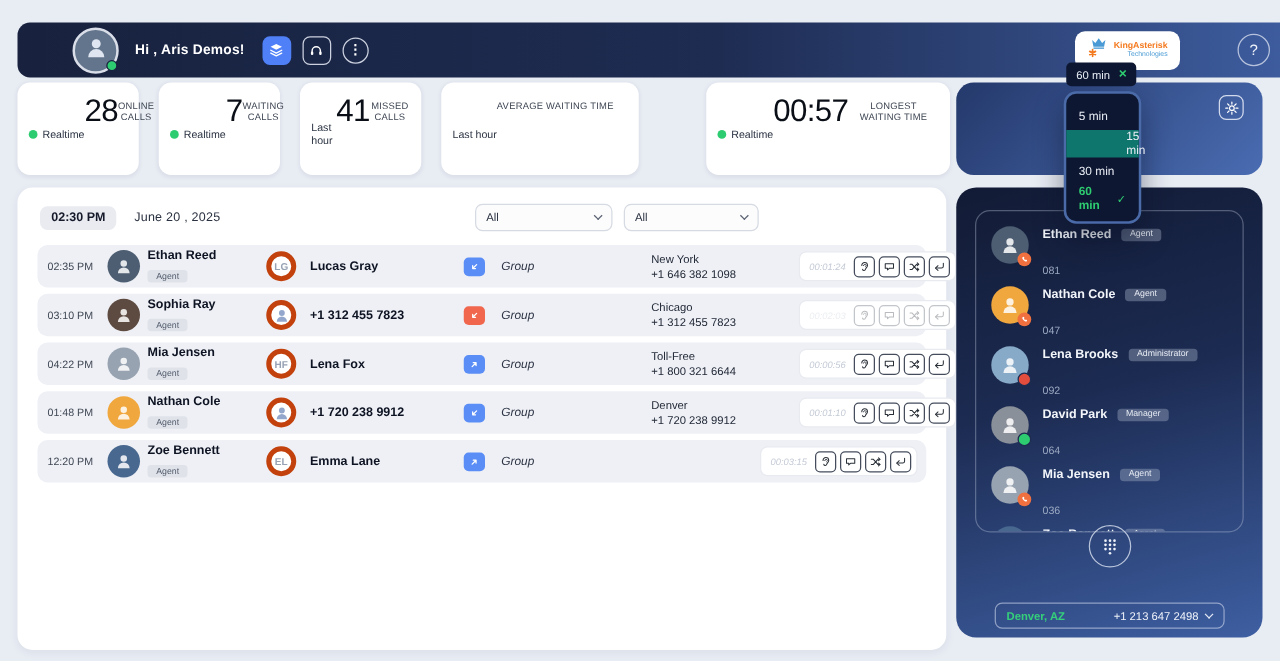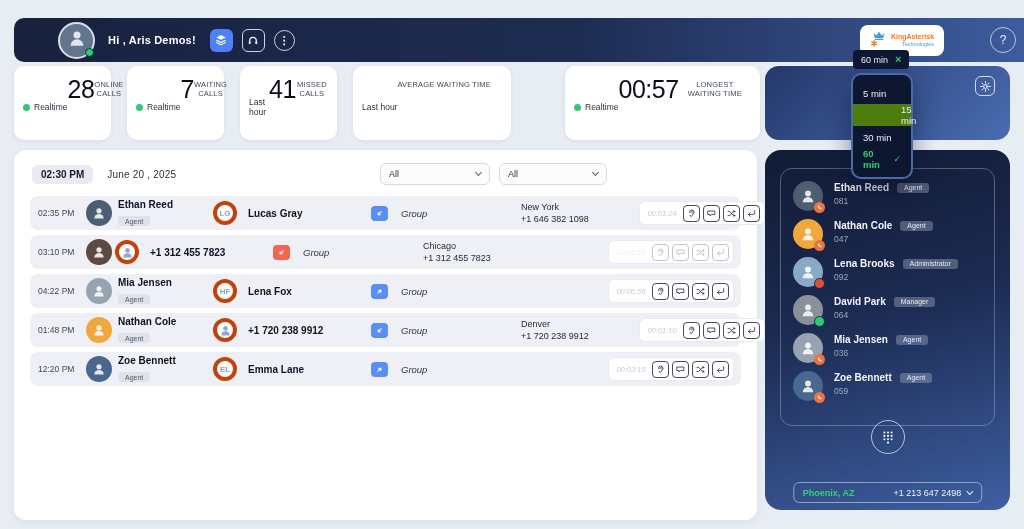--- a/index.html
+++ b/index.html
@@ -50,21 +50,21 @@
   .gear-btn svg { width:13px; height:13px; }
 
   
   .interval-chip { position:absolute; left:853px; top:50px; height:19px; background:#0d1731; border-radius:4px;
     display:flex; align-items:center; gap:7px; padding:0 8px; z-index:6; cursor:pointer; }
   .interval-chip .lbl { color:#e8ecf5; font-size:9px; }
   .interval-chip .x { color:#2ecc71; font-size:11px; font-weight:bold; line-height:1; cursor:pointer; }
   .interval-dd { position:absolute; left:851px; top:73px; width:62px; background:#0d1731; border:2px solid #4a6aa8;
     border-radius:10px; padding:7px 0; z-index:5; box-shadow:0 12px 24px rgba(8,16,36,.45); }
   .opt { height:22px; display:flex; align-items:center; padding:0 10px; color:#e9edf5; font-size:9.5px; cursor:pointer; }
-  .opt.hl { background:#4d7c0f;padding-left:48px; }
+  .opt.hl { background:#0f766e;padding-left:48px; }
   .opt.sel { color:#2ecc71; font-weight:bold; }
   .opt .check { margin-left:5px; font-size:9px; }
 
   
   .main { position:absolute; left:14px; top:150px; width:743px; height:370px; background:#fff; border-radius:12px;
     box-shadow:0 2px 8px rgba(25,39,80,.06); padding:12px 10px; }
   .main-head { display:flex; align-items:center; height:24px; margin:0 8px 10px; }
   .time-badge { background:#e9ebf0; border-radius:6px; font-weight:bold; font-size:10px; color:#15192a; padding:4px 9px; }
   .date { font-size:10px; color:#2a3140; margin-left:14px; letter-spacing:.2px; }
   .select { width:110px; height:22px; border:1px solid #d6dae2; border-radius:6px; background:#fcfcfd;
@@ -108,21 +108,21 @@
   .a-badge { position:absolute; right:-2px; bottom:-2px; width:11px; height:11px; border-radius:50%;
     display:flex; align-items:center; justify-content:center; }
   .a-badge svg { width:7px; height:7px; }
   .a-badge.phone { background:#f0703f; }
   .a-badge.busy { background:#e24d3e; border:1.5px solid #1d2c50; }
   .a-badge.online { background:#2ecc71; border:1.5px solid #1d2c50; }
   .a-info { margin-left:11px; padding-top:1px; }
   .a-name-row { display:flex; align-items:center; gap:8px; }
   .a-name { color:#f2f5fa; font-size:10px; font-weight:bold; }
   .a-role { background:rgba(160,172,195,.42); color:#e6eaf2; font-size:7px; padding:1.5px 7px; border-radius:3px; }
-  .a-ext { color:#9aa7c0; font-size:8.5px; margin-top:3px; }
+  .a-ext { color:#9aa7c0; font-size:8.5px; margin-top:18px; }
   .dialpad-btn { position:absolute; left:50%; top:270px; transform:translateX(-50%); width:34px; height:34px;
     border-radius:50%; border:1.5px solid rgba(230,236,248,.75); background:transparent; display:flex;
     align-items:center; justify-content:center; cursor:pointer; }
   .dialpad-btn svg { width:18px; height:18px; }
   .caller { position:absolute; left:50%; bottom:7px; transform:translateX(-50%); height:21px;
     border:1px solid rgba(220,228,244,.55); border-radius:6px; background:transparent; display:flex;
     align-items:center; gap:6px; padding:0 9px; cursor:pointer; white-space:nowrap; }
   .caller-loc { color:#35d07a; font-size:9px; font-weight:bold; }
   .caller-num { color:#eef2f9; font-size:9px;margin-left:33px; }
 </style>
@@ -315,20 +315,24 @@
           </span>
   </div>
         <div class="row disabled">
     <span class="r-time">03:10 PM</span>
     <span class="r-avatar" style="background: rgb(93, 74, 64);">
             <svg viewBox="0 0 16 16" fill="none" stroke-linecap="round" stroke-linejoin="round">
               <circle cx="8" cy="5.8" r="2.6" fill="rgba(255,255,255,.85)" stroke="none"></circle>
               <path d="M3.3 13.6a4.7 4.7 0 0 1 9.4 0z" fill="rgba(255,255,255,.85)" stroke="none"></path>
             </svg>
           </span>
+    <span class="r-agent">
+      <div class="nm">Sophia Ray</div>
+      <span class="r-role">Agent</span>
+    </span>
     <span class="r-cav">
             <svg viewBox="0 0 16 16" fill="none" stroke-linecap="round" stroke-linejoin="round">
               <circle cx="8" cy="5.8" r="2.5" fill="#93a7cc" stroke="none"></circle>
               <path d="M3.6 13.2a4.4 4.4 0 0 1 8.8 0z" fill="#93a7cc" stroke="none"></path>
             </svg>
           </span>
     <span class="r-contact">+1 312 455 7823</span>
     <span class="r-dir" style="background: rgb(240, 103, 78);">
             <svg viewBox="0 0 16 16" fill="none" stroke-linecap="round" stroke-linejoin="round">
               <path d="M11.2 4.8L5.6 10.4M5.6 6.4v4h4" stroke="#fff" stroke-width="1.8"></path>
@@ -379,20 +383,24 @@
       <span class="r-role">Agent</span>
     </span>
     <span class="r-cav">HF</span>
     <span class="r-contact">Lena Fox</span>
     <span class="r-dir" style="background: rgb(90, 141, 245);">
             <svg viewBox="0 0 16 16" fill="none" stroke-linecap="round" stroke-linejoin="round">
               <path d="M4.8 11.2L10.4 5.6M6.4 5.6h4v4" stroke="#fff" stroke-width="1.8"></path>
             </svg>
           </span>
     <span class="r-group">Group</span>
+    <span class="r-loc">
+      <div>Toll-Free</div>
+      <div>+1 800 321 6644</div>
+    </span>
     <span class="r-pill">
       <span class="dur">00:00:56</span>
     <button class="abtn">
               <svg viewBox="0 0 16 16" fill="none" stroke-linecap="round" stroke-linejoin="round">
                 <path d="M5 6.3a3.3 3.3 0 0 1 6.6 0c0 1.9-1.3 2.4-1.9 3.5-.5.9-.4 2.4-2.1 2.4-1 0-1.6-.6-1.7-1.3" stroke="#2a3038" stroke-width="1.2"></path>
                 <path d="M7 6.5a1.6 1.6 0 0 1 3-.5c.2.7-.1 1.2-.7 1.7" stroke="#2a3038" stroke-width="1.1"></path>
               </svg>
             </button>
             <button class="abtn">
               <svg viewBox="0 0 16 16" fill="none" stroke-linecap="round" stroke-linejoin="round">
@@ -642,19 +650,19 @@
           <circle cx="4.8" cy="7" r=".95" fill="#eef2fa" stroke="none"></circle>
           <circle cx="8" cy="7" r=".95" fill="#eef2fa" stroke="none"></circle>
           <circle cx="11.2" cy="7" r=".95" fill="#eef2fa" stroke="none"></circle>
           <circle cx="4.8" cy="10" r=".95" fill="#eef2fa" stroke="none"></circle>
           <circle cx="8" cy="10" r=".95" fill="#eef2fa" stroke="none"></circle>
           <circle cx="11.2" cy="10" r=".95" fill="#eef2fa" stroke="none"></circle>
           <circle cx="8" cy="13" r=".95" fill="#eef2fa" stroke="none"></circle>
         </svg>
       </button>
     <div class="caller">
-      <span class="caller-loc">Phoenix, AZ</span>
+      <span class="caller-loc">Denver, AZ</span>
       <span class="caller-num">+1 213 647 2498</span>
       <span class="chev light"></span>
     </div>
   </div>
 
 </div>
 
 </body></html>

